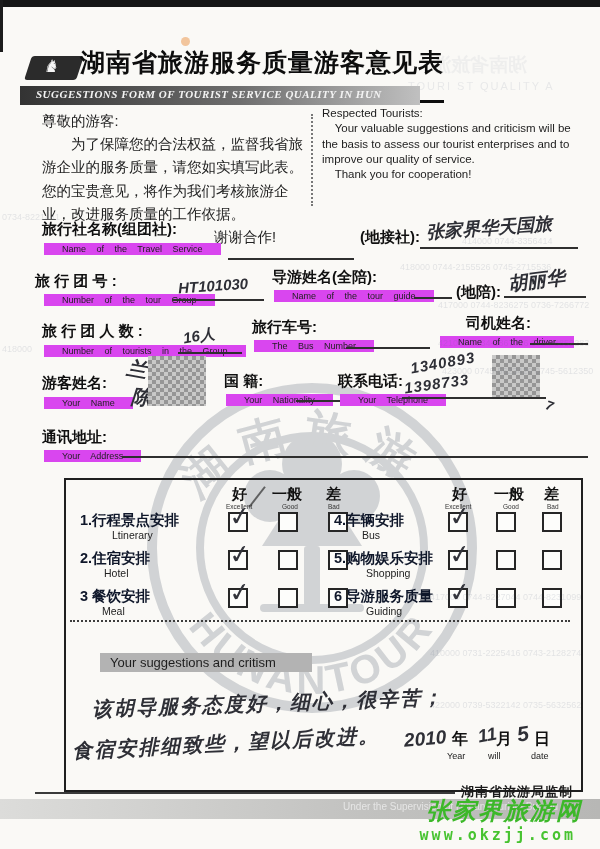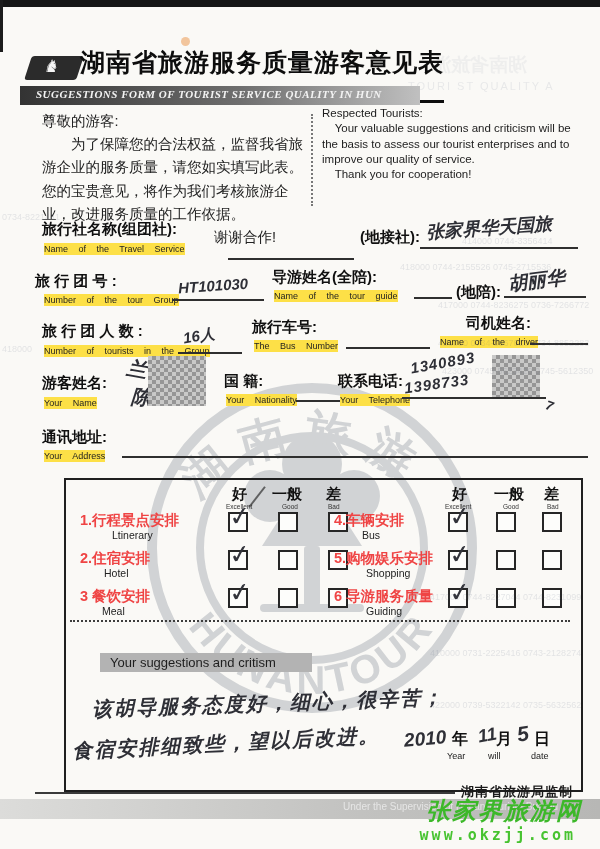--- a/index.html
+++ b/index.html
@@ -18,31 +18,31 @@
   .ghost{color:#8b93a6;white-space:nowrap;}
   
   .intro-cn{left:42px;top:110px;width:268px;font-size:14.5px;line-height:1.6;color:#222;}
   .intro-cn .body{text-indent:2em;}
   .intro-cn .close{text-align:right;padding-right:34px;}
   .vdots{left:311px;top:114px;height:92px;border-left:2px dotted #777;width:0;}
   .intro-en{left:322px;top:106px;width:258px;font-size:11.5px;line-height:1.33;color:#1c1c1c;}
   .intro-en .p{text-indent:1.1em;}
   
   .lbl{font-weight:700;font-size:15px;color:#101010;white-space:nowrap;}
-  .hl{font-size:9px;color:#1e1e1e;background:#fde047;padding:1px 0;word-spacing:8px;white-space:nowrap;}
+  .hl{font-size:9px;color:#1e1e1e;background:#d946ef;padding:1px 18px;word-spacing:8px;white-space:nowrap;}
   .ul{border-bottom:2px solid #2f2f2f;height:0;}
   .hw{color:#2e2f36;font-style:italic;font-weight:600;white-space:nowrap;}
   .mosaic{background:repeating-conic-gradient(#919191 0% 25%,#c6c6c6 0% 50%) 0 0/8px 8px;opacity:.95;}
   
   .box{left:64px;top:478px;width:515px;height:310px;border:2px solid #1f1f1f;}
   .rh-cn{font-weight:700;font-size:15px;color:#111;}
   .rh-en{font-size:6.5px;color:#333;}
   .cb{width:16px;height:16px;border:2px solid #262626;display:block;position:absolute;background:#fdfdfb;}
   .cb.checked::after{content:"✓";position:absolute;left:-1px;top:-13px;font-size:26px;color:#32333a;transform:rotate(-8deg);font-weight:400;}
-  .it-cn{font-weight:700;font-size:14.5px;color:#ef4444;white-space:nowrap;}
+  .it-cn{font-weight:700;font-size:14.5px;color:#0f172a;white-space:nowrap;}
   .it-en{font-size:10.5px;color:#222;}
   .dotline{left:70px;top:620px;width:500px;border-top:2px dotted #3d3d3d;height:0;}
   .sug-cn{font-weight:700;font-size:15px;letter-spacing:2px;color:#0f0f0f;}
   .sug-hl{font-size:13px;color:#1e1e1e;background:#b3b3b3;padding:2px 36px 2px 10px;white-space:nowrap;}
   .stray{background:#3a3a3a;opacity:.75;}
   
   .foot-line{left:35px;top:792px;width:420px;border-top:2px solid #3a3a3a;height:0;}
   .foot-cn{left:461px;top:783px;font-weight:700;font-size:13px;letter-spacing:1px;color:#1a1a1a;white-space:nowrap;}
   .foot-bar{left:0;top:799px;width:600px;height:20px;background:linear-gradient(90deg,#dcdcda,#c2c2c0 60%,#b7b7b5);}
   .foot-en{right:42px;top:801px;color:#f2f2f2;opacity:.75;font-size:10px;white-space:nowrap;}

